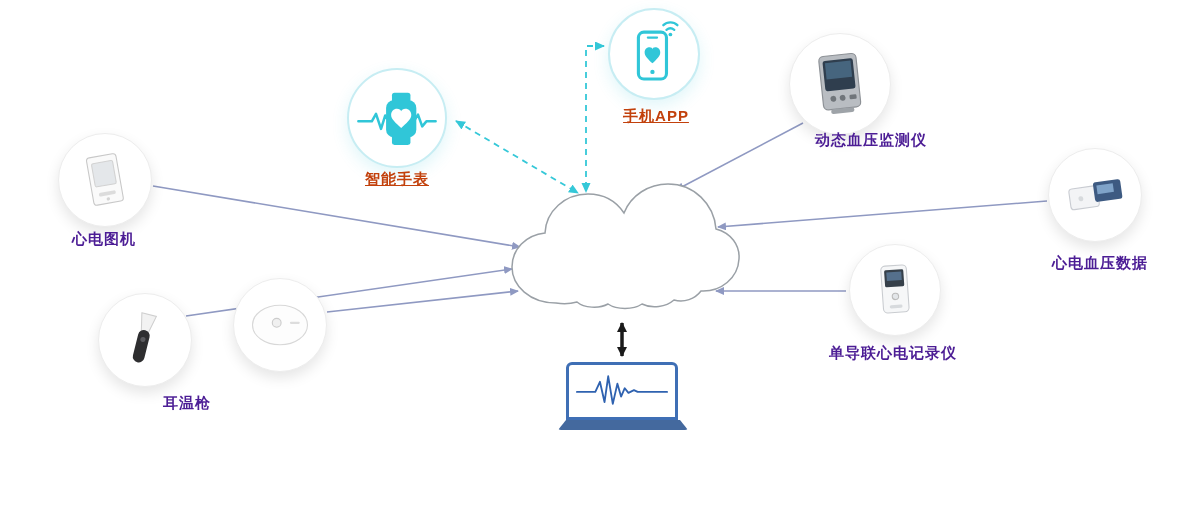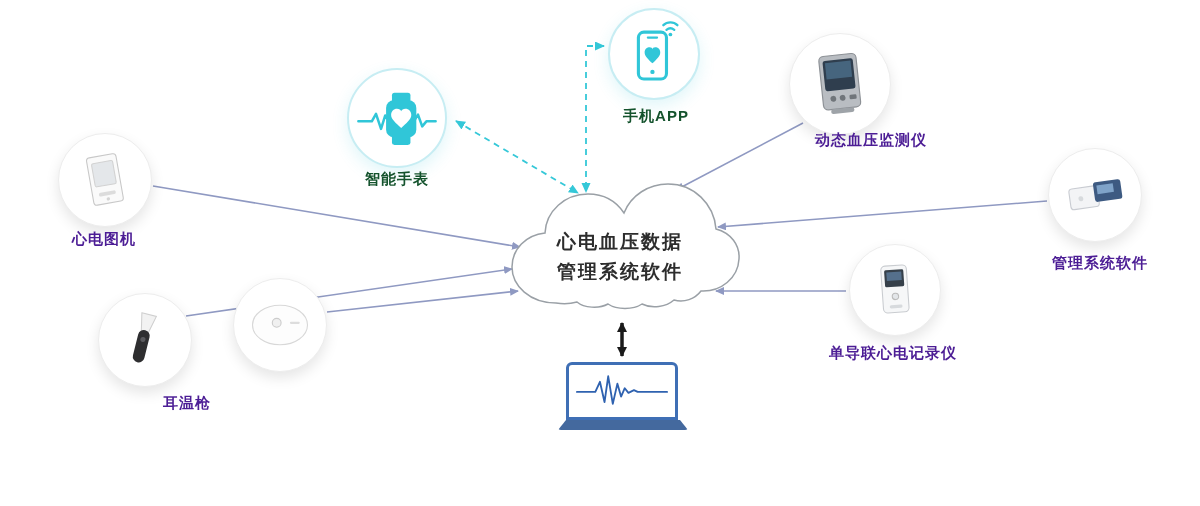--- a/index.html
+++ b/index.html
@@ -11,21 +11,21 @@
   .circle{
     position:absolute;border-radius:50%;background:#fff;z-index:2;
     display:flex;align-items:center;justify-content:center;box-sizing:border-box;
   }
   .circle.teal{border:2px solid #c7edf3;box-shadow:0 6px 16px rgba(47,197,214,.15);}
   .circle.grey{border:1px solid #ededed;box-shadow:0 6px 14px rgba(0,0,0,.10);}
   .label{
     position:absolute;transform:translateX(-50%);white-space:nowrap;z-index:3;
     font-size:15px;font-weight:700;letter-spacing:1px;
   }
-  .label.cyan{color:#14532d;}
+  .label.cyan{color:#c2410c;text-decoration:underline;}
   .label.blue{color:#4c1d95;}
   #cloud{position:absolute;left:500px;top:175px;width:240px;height:150px;z-index:2;}
   #cloud svg{position:absolute;left:0;top:0;}
   #cloud .cloud-text{
     position:absolute;left:0;top:52px;width:100%;text-align:center;z-index:3;
     color:#2d2d2d;font-size:19px;font-weight:700;line-height:30px;letter-spacing:2px;
   }
   .laptop-screen{
     position:absolute;left:566px;top:362px;width:112px;height:58px;z-index:2;
     border:3px solid #3f6fb5;border-radius:6px 6px 0 0;background:#fff;box-sizing:border-box;
@@ -80,24 +80,20 @@
   <div id="cloud">
     <svg width="240" height="150" viewBox="0 0 240 150">
       <path d="M 56 128 C 30 128, 12 111, 12 92 C 12 74, 26 60, 45 58
                C 46 36, 65 19, 88 19 C 103 19, 116 26, 124 38
                C 131 20, 149 9, 168 9 C 194 9, 214 29, 216 54
                C 231 58, 240 70, 239 84 C 238 103, 221 117, 201 116
                C 195 124, 184 128, 174 125 C 166 132, 152 134, 142 129
                C 133 135, 117 135, 108 129 C 99 134, 84 133, 77 127
                C 70 129, 62 129, 56 128 Z" fill="#ffffff" stroke="#9aa0a6" stroke-width="1.5"></path>
     </svg>
-    <div class="cloud-text">
-      <div>心电血压数据</div>
-      <div>管理系统软件</div>
-    </div>
   </div>
 
   <div class="circle teal" style="left:347px;top:68px;width:100px;height:100px;">
     <svg width="84" height="84" viewBox="0 0 100 100">
       <polyline points="4,54 20,54 25,45 31,63 36,47 41,54 70,54 75,46 80,60 85,54 96,54" fill="none" stroke="#30c6d8" stroke-width="3" stroke-linejoin="round" stroke-linecap="round"></polyline>
       <rect x="44" y="20" width="22" height="12" rx="3" fill="#30c6d8"></rect>
       <rect x="44" y="70" width="22" height="12" rx="3" fill="#30c6d8"></rect>
       <rect x="37" y="29" width="36" height="44" rx="9" fill="#30c6d8"></rect>
       <path d="M55,62 C49,56 43,52 43,46.5 C43,42 46,39 50,39 C52.5,39 54.5,40.5 55,42
                C55.5,40.5 57.5,39 60,39 C64,39 67,42 67,46.5 C67,52 61,56 55,62 Z" fill="#ffffff"></path>
@@ -166,21 +162,21 @@
   <div class="label blue" style="left:871px;top:131px;">动态血压监测仪</div>
 
   <div class="circle grey" style="left:1048px;top:148px;width:94px;height:94px;">
     <svg width="66" height="66" viewBox="0 0 60 60">
       <rect x="7" y="23" width="26" height="19" rx="3" fill="#f3f4f6" stroke="#c9ccd2" transform="rotate(-8 20 32)"></rect>
       <rect x="29" y="17" width="25" height="18" rx="2.5" fill="#3d5a82" transform="rotate(-8 41 26)"></rect>
       <rect x="32" y="20" width="15" height="8" fill="#7fa3c9" transform="rotate(-8 41 26)"></rect>
       <circle cx="17" cy="33" r="2.2" fill="#d7dadd" transform="rotate(-8 20 32)"></circle>
     </svg>
   </div>
-  <div class="label blue" style="left:1100px;top:254px;">管理系统软件</div>
+  <div class="label blue" style="left:1100px;top:254px;">心电血压数据</div>
 
   <div class="circle grey" style="left:849px;top:244px;width:92px;height:92px;">
     <svg width="64" height="64" viewBox="0 0 60 60">
       <g transform="rotate(-4 30 30)">
         <rect x="18" y="7" width="24" height="44" rx="4" fill="#f6f7f8" stroke="#c9ccd0"></rect>
         <rect x="21" y="11" width="18" height="16" rx="1.5" fill="#36404a"></rect>
         <rect x="23" y="13" width="14" height="8" fill="#55708c"></rect>
         <circle cx="30" cy="36" r="3" fill="#e3e6e9" stroke="#bbbbbb"></circle>
         <rect x="24" y="44" width="12" height="3" rx="1.5" fill="#d7dadd"></rect>
       </g>

